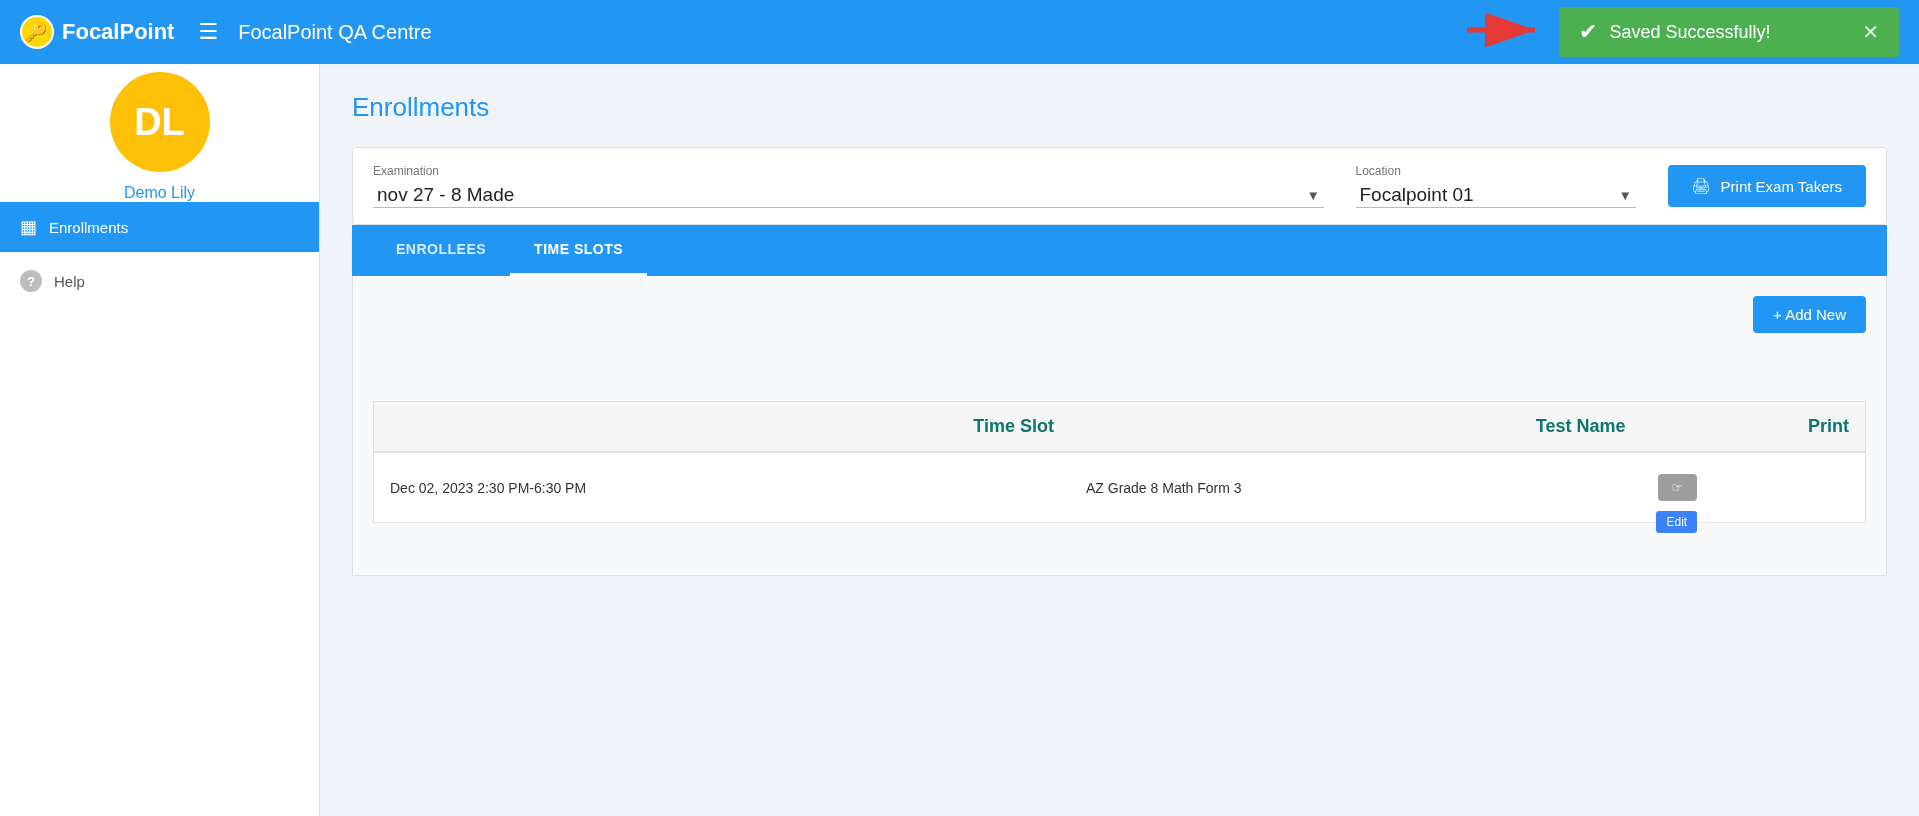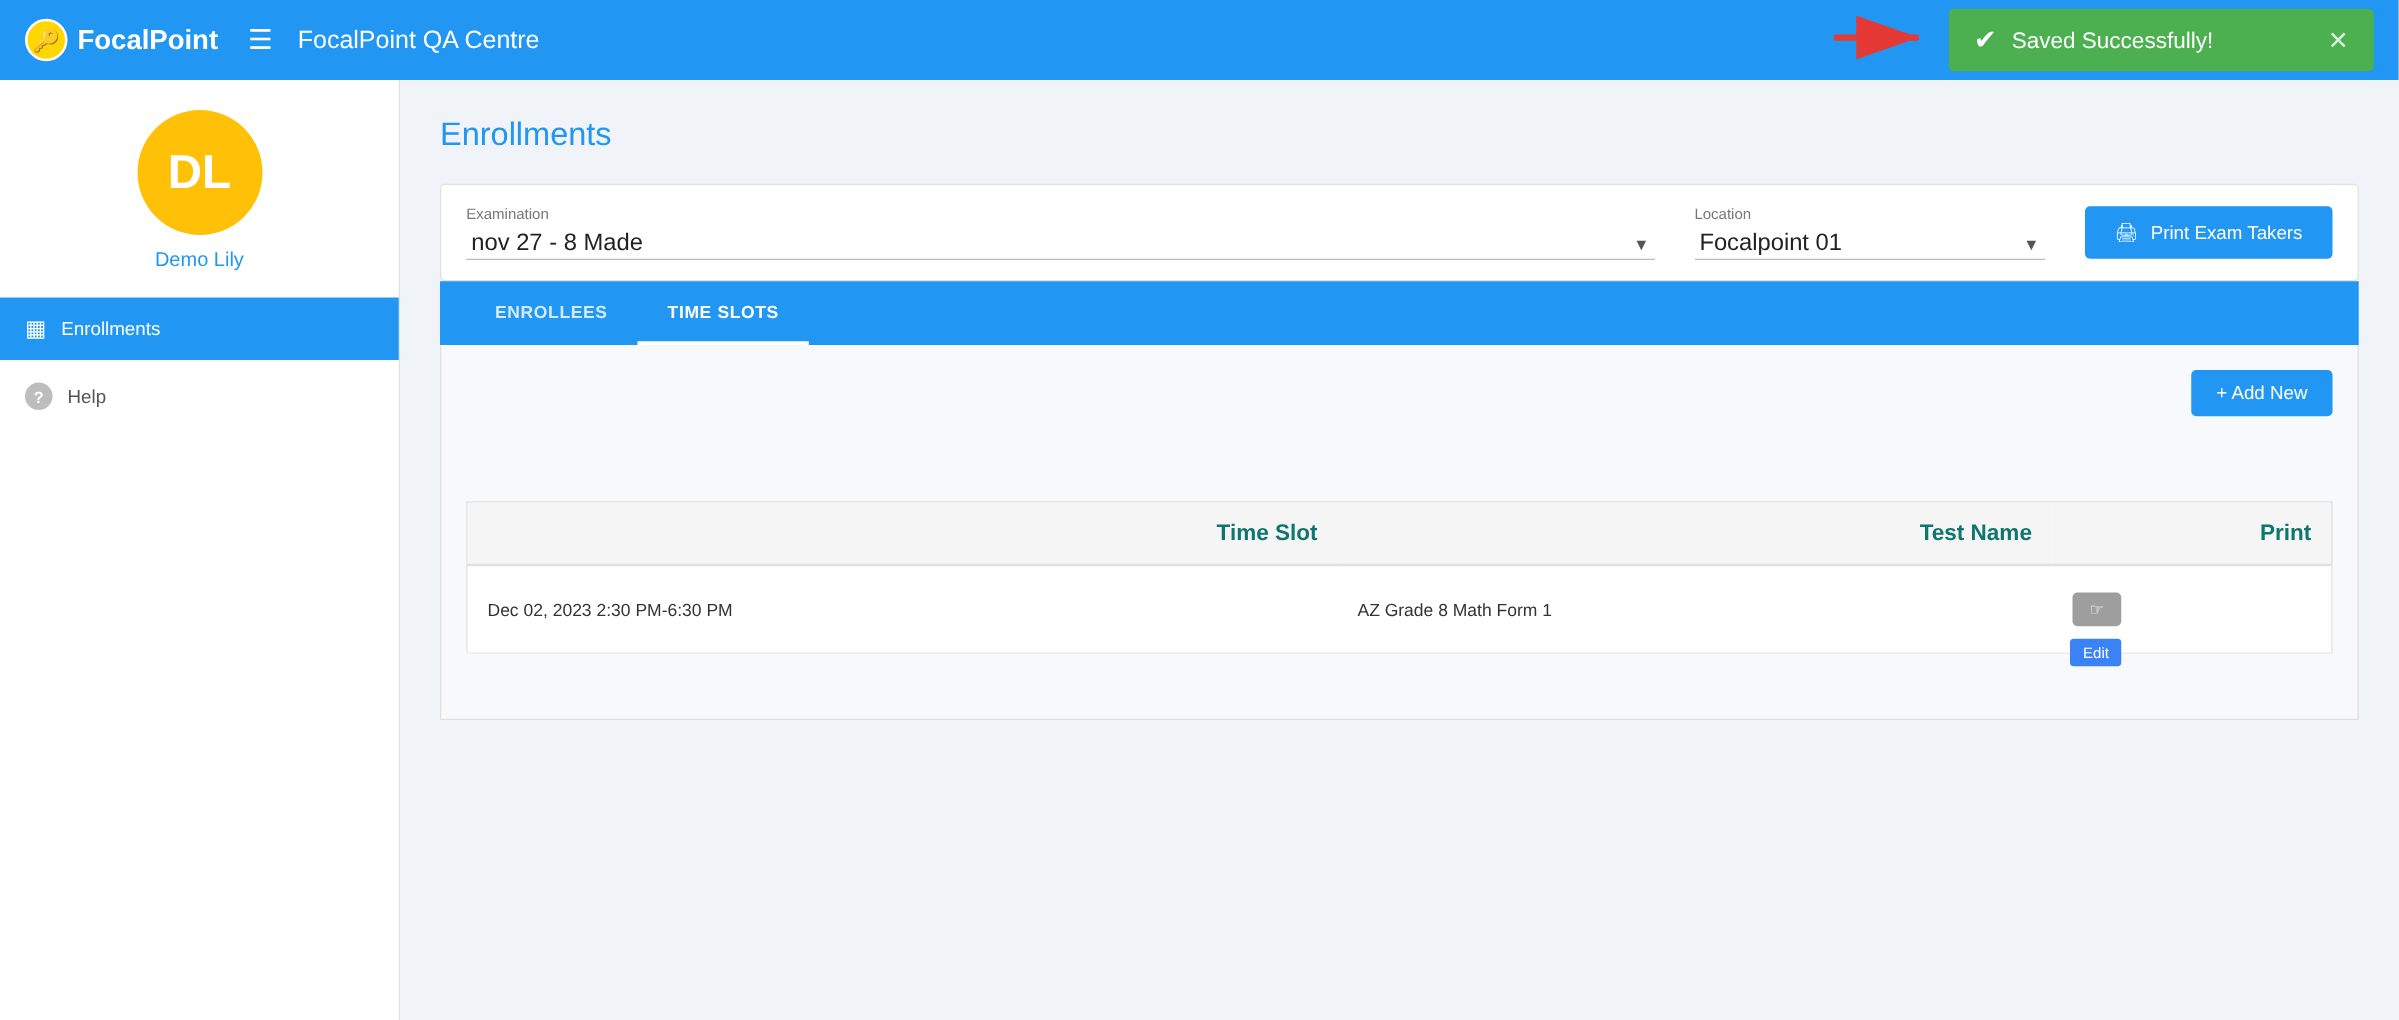--- a/index.html
+++ b/index.html
@@ -91,41 +91,40 @@
     }
 
     
     .sidebar {
       width: 320px;
       background: #fff;
       flex-shrink: 0;
       display: flex;
       flex-direction: column;
       align-items: center;
-      padding-top: 24px;
+      padding-top: 8px;
       border-right: 1px solid #e0e0e0;
     }
     .avatar {
       width: 100px;
       height: 100px;
       background: #FFC107;
       border-radius: 50%;
       display: flex;
       align-items: center;
       justify-content: center;
       font-size: 38px;
       font-weight: 800;
       color: #fff;
       margin-bottom: 12px;
     }
     .user-name {
       color: #2196F3;
       font-size: 16px;
       font-weight: 500;
-      margin-bottom: 20px;
     }
     .sidebar-nav {
       width: 100%;
     }
     .sidebar-item {
       display: flex;
       align-items: center;
       gap: 12px;
       padding: 14px 20px;
       cursor: pointer;
@@ -424,21 +423,21 @@
           <thead>
             <tr>
               <th>Time Slot</th>
               <th>Test Name</th>
               <th>Print</th>
             </tr>
           </thead>
           <tbody>
             <tr>
               <td>Dec 02, 2023 2:30 PM-6:30 PM</td>
-              <td>AZ Grade 8 Math Form 1</td>
+              <td>AZ Grade 8 Math Form 3</td>
               <td>
                 <div class="tooltip-wrapper">
                   <button class="action-btn">
                     <span>☞</span>
                   </button>
                   <div class="tooltip">Edit</div>
                 </div>
               </td>
             </tr>
           </tbody>

